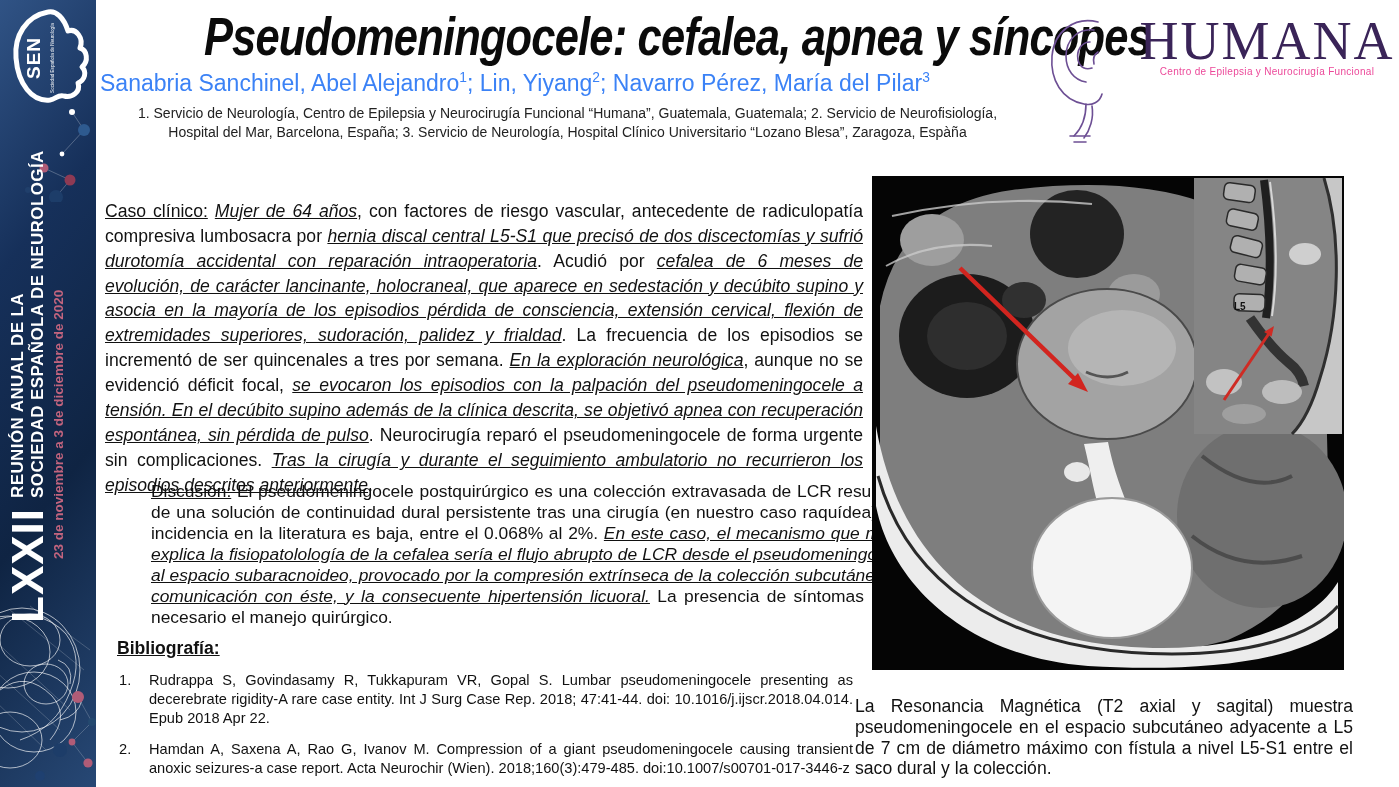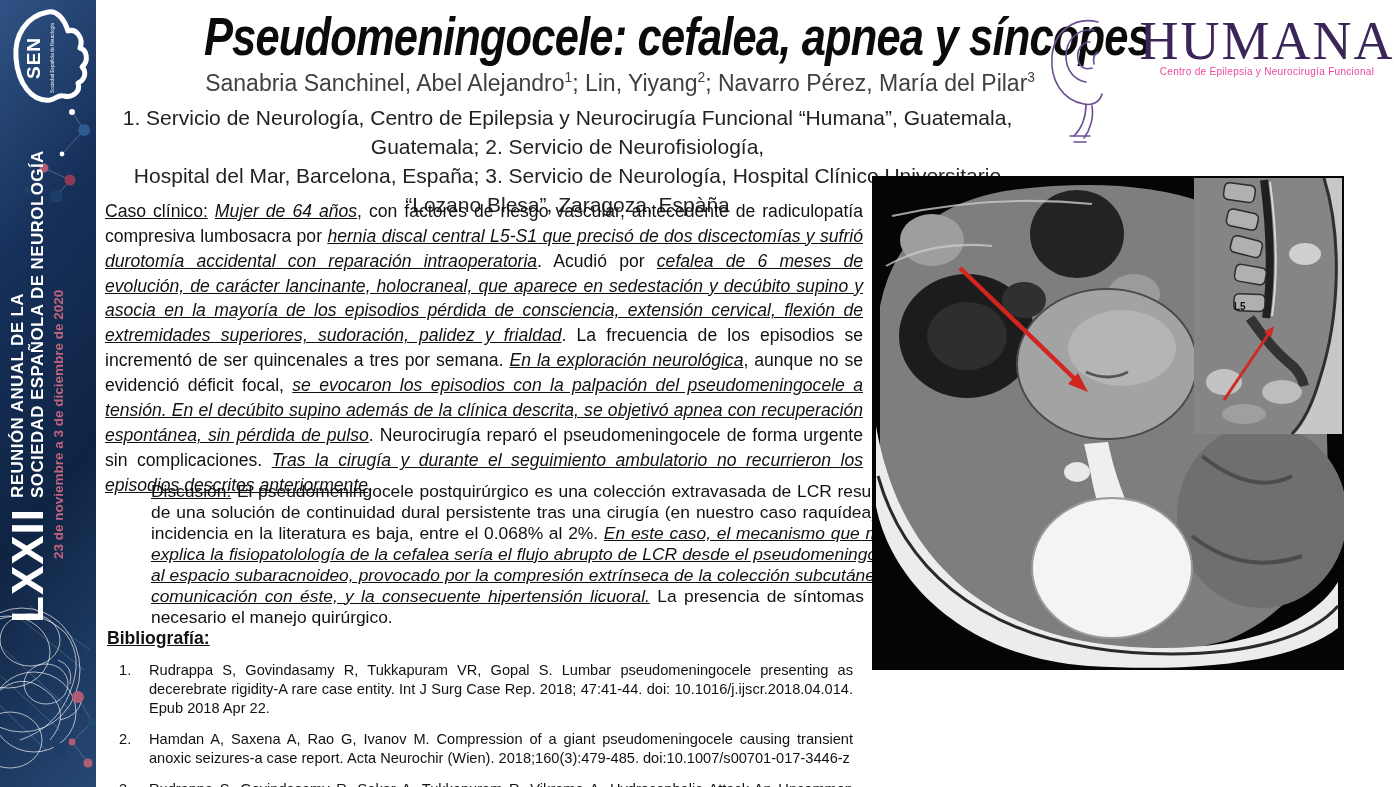--- a/index.html
+++ b/index.html
@@ -16,39 +16,39 @@
   .congress .row{display:flex;align-items:center;gap:10px;}
   .lxxii{font-size:44px;font-weight:bold;color:#fff;letter-spacing:1px;line-height:.9;}
   .congress .col{display:flex;flex-direction:column;font-size:17px;font-weight:bold;
                  color:#fff;letter-spacing:.4px;line-height:1.18;white-space:nowrap;}
   .congress .date{font-size:13.5px;font-weight:bold;color:#c2647e;margin:3px 0 0 64px;white-space:nowrap;}
 
   
   .title{position:absolute;left:100px;top:6px;width:935px;margin:0;text-align:center;
          font-size:53px;font-weight:bold;color:#0b0b0b;white-space:nowrap;font-style:italic;}
   .title span{display:inline-block;transform:scaleX(.82);letter-spacing:-1px;}
-  .authors{position:absolute;left:100px;top:70px;width:935px;text-align:right;
-           font-size:23px;color:#404040;}
+  .authors{position:absolute;left:100px;top:70px;width:935px;text-align:left;
+           font-size:23px;color:#3b82f6;}
   .authors .sup{vertical-align:super;font-size:60%;}
   .affils{position:absolute;left:100px;top:104px;width:935px;text-align:center;
-          font-size:21px;line-height:1.38;color:#222;}
+          font-size:14px;line-height:1.38;color:#222;}
   .humana{position:absolute;left:1040px;top:8px;width:352px;height:138px;}
   .humana-text{position:absolute;left:86px;top:6px;width:282px;}
   .humana-name{font-family:"Liberation Serif",serif;font-size:54px;line-height:1;
                color:#3a2458;letter-spacing:2px;text-align:center;}
   .humana-tag{font-size:10px;color:#ec4899;text-align:center;margin-top:-2px;letter-spacing:.3px;}
 
   
   .textblock{position:absolute;left:105px;width:758px;text-align:justify;color:#111;}
   .case{top:181px;font-size:17.6px;line-height:1.42;}
   .discussion{top:464px;font-size:17.4px;line-height:1.2;margin-left:46px;}
   .hd{font-weight:normal;text-decoration:underline;}
   .i{font-style:italic;text-decoration:underline;}
   .biblio{position:absolute;left:105px;top:626px;width:760px;}
-  .biblio-h{font-size:17.6px;font-weight:bold;text-decoration:underline;margin:2px;}
+  .biblio-h{font-size:17.6px;font-weight:bold;text-decoration:underline;margin:12px;}
   .biblio ol{margin:3px 0 0 0;padding:0 0 0 32px;list-style:none;counter-reset:ref;
              font-size:14.6px;line-height:1.3;text-align:justify;color:#111;}
   .biblio li{counter-increment:ref;position:relative;margin:12px;}
   .biblio li::before{content:counter(ref) ".";position:absolute;left:-30px;}
 
   
   .mri{position:absolute;left:872px;top:176px;width:472px;height:494px;}
   .caption{position:absolute;left:855px;top:696px;width:498px;font-size:17.6px;
            line-height:1.18;text-align:justify;color:#111;}
 </style>
@@ -215,13 +215,14 @@
       <ellipse cx="410" cy="216" rx="20" ry="12" fill="#bdbdbd"></ellipse>
       <ellipse cx="372" cy="238" rx="22" ry="10" fill="#9f9f9f"></ellipse>
       <text x="362" y="134" font-size="10" font-weight="bold" fill="#111">L5</text>
       <g>
         <line x1="352" y1="224" x2="398" y2="156" stroke="#cf2b24" stroke-width="3"></line>
         <polygon points="402,150 399.6,160.5 392,156" fill="#cf2b24"></polygon>
       </g>
     </g>
   </svg>
 
+  <div class="caption">La Resonancia Magnética (T2 axial y sagital) muestra pseudomeningocele en el espacio subcutáneo adyacente a L5 de 7 cm de diámetro máximo con fístula a nivel L5-S1 entre el saco dural y la colección.</div>
 </div>
 
 </body></html>

